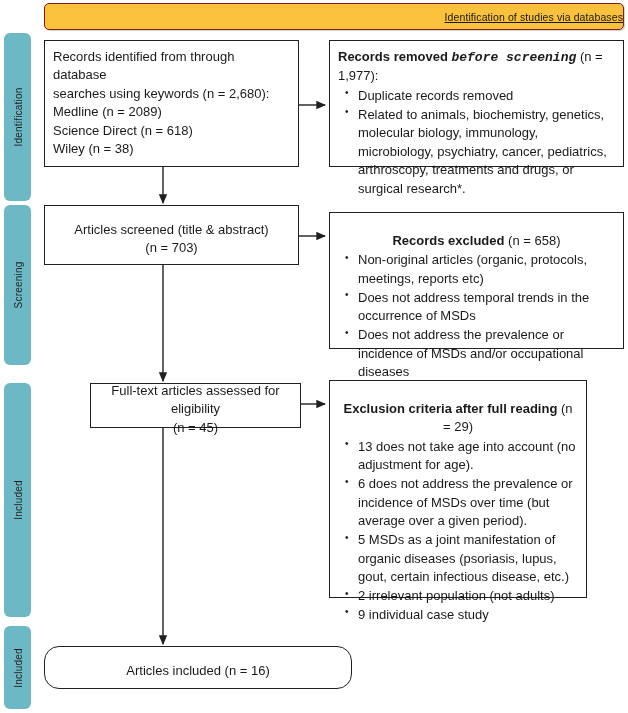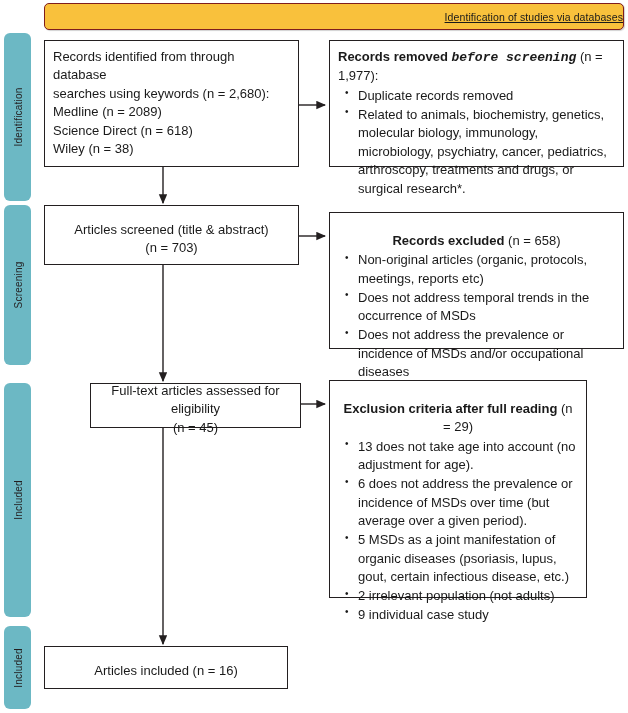--- a/index.html
+++ b/index.html
@@ -221,19 +221,19 @@
       <ul class="bullets">
         <li>13 does not take age into account (no adjustment for age).</li>
         <li>6 does not address the prevalence or incidence of MSDs over time (but average over a given period).</li>
         <li>5 MSDs as a joint manifestation of organic diseases (psoriasis, lupus, gout, certain infectious disease, etc.)</li>
         <li>2 irrelevant population (not adults)</li>
         <li>9 individual case study</li>
       </ul>
     </div>
   </div>
 
-  <div class="box center-box" style="left:44px; top:646px; width:244px; height:43px;">
+  <div class="box center-box" style="left:44px; top:646px; width:308px; height:43px;border-radius:15px;">
     <div class="box-inner">
       <span class="box-line">Articles included (n = 16)</span>
     </div>
   </div>
 
 </div>
 
 </body></html>

